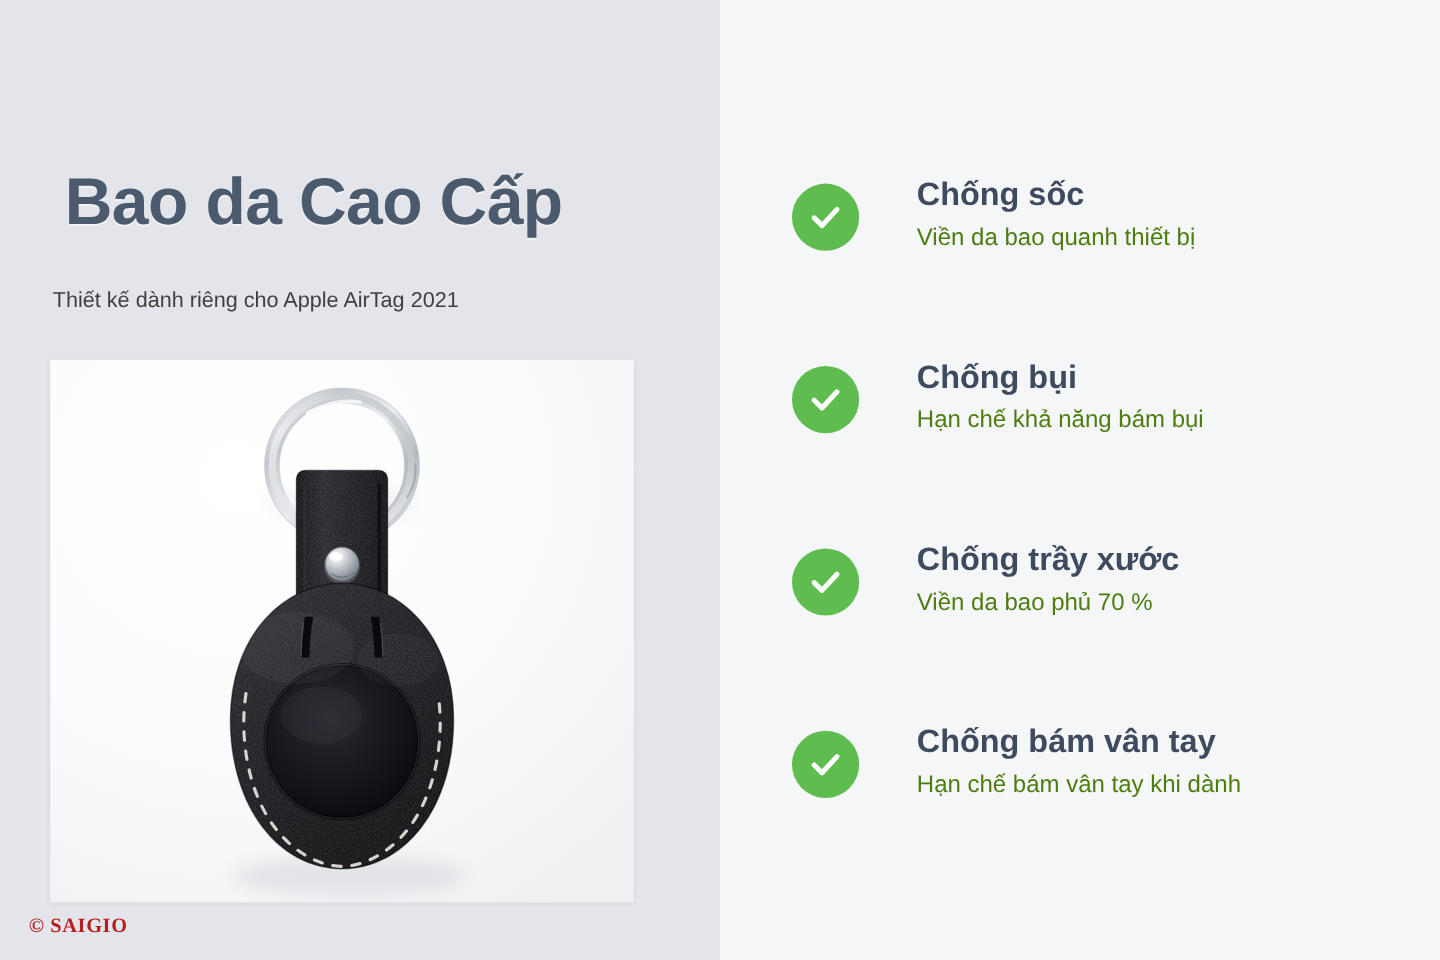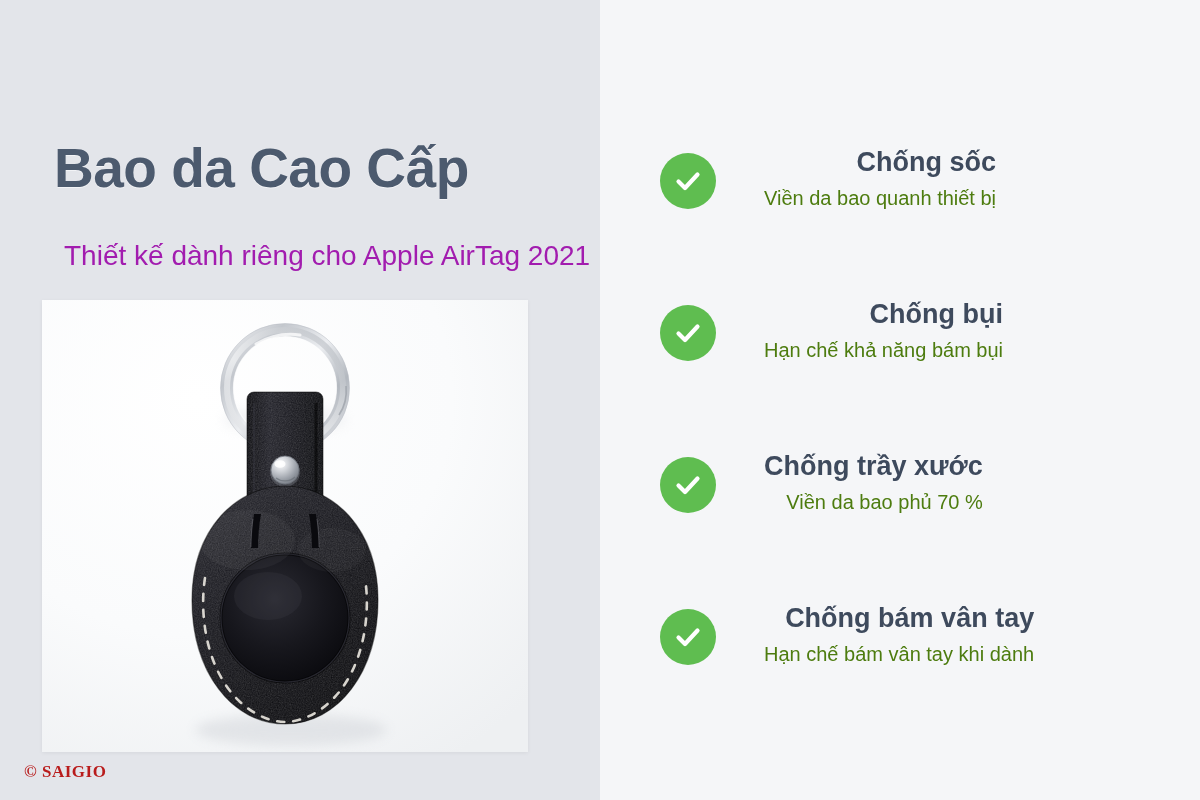--- a/index.html
+++ b/index.html
@@ -6,21 +6,20 @@
   html,body { width:1200px; height:800px; }
   body {
     font-family:"Liberation Sans", sans-serif;
     background:#f5f6f8;
     overflow:hidden;
   }
   .banner {
     position:relative;
     width:1200px; height:800px;
     display:flex;
-    text-align:right;
   }
 
   
   .left-panel {
     position:relative;
     width:600px; height:800px;
     background:#e3e5ea;
     flex:0 0 600px;
   }
   .headline {
@@ -28,23 +27,23 @@
     left:54px; top:136px;
     font-size:55px;
     font-weight:bold;
     color:#4c5a6e;
     letter-spacing:-0.5px;
     white-space:nowrap;
     text-shadow:0 1px 0 rgba(255,255,255,0.55);
   }
   .subheadline {
     position:absolute;
-    left:64px; top:240px;
-    font-size:28px;
-    color:#a21caf;
+    left:44px; top:240px;
+    font-size:18px;
+    color:#404040;
     white-space:nowrap;
   }
   .photo {
     position:absolute;
     left:42px; top:300px;
     width:486px; height:452px;
     background:
       radial-gradient(ellipse 120% 90% at 35% 25%, #ffffff 0%, #fbfbfc 45%, #f0f1f3 100%);
     box-shadow:0 1px 4px rgba(0,0,0,0.06);
     overflow:hidden;

